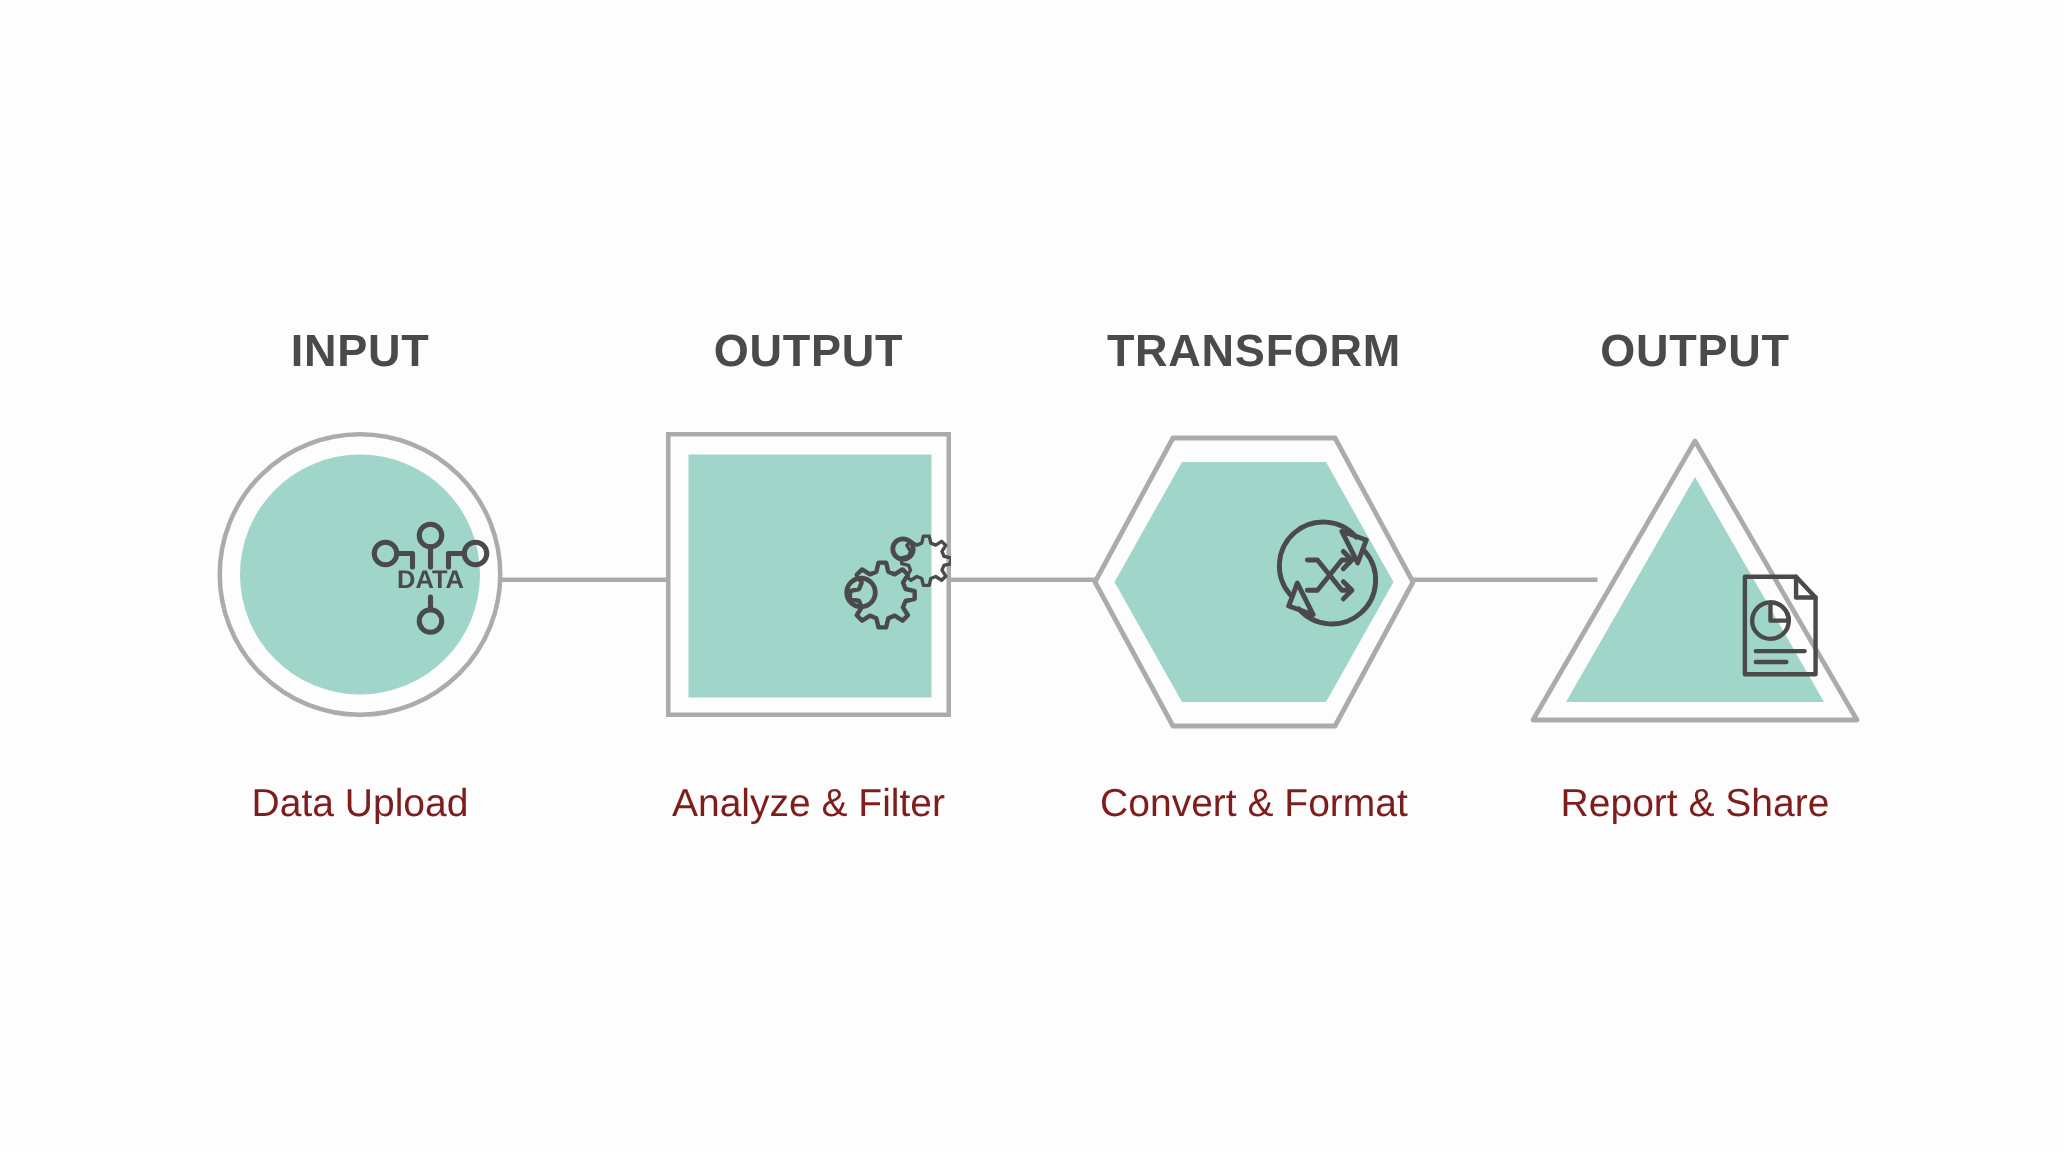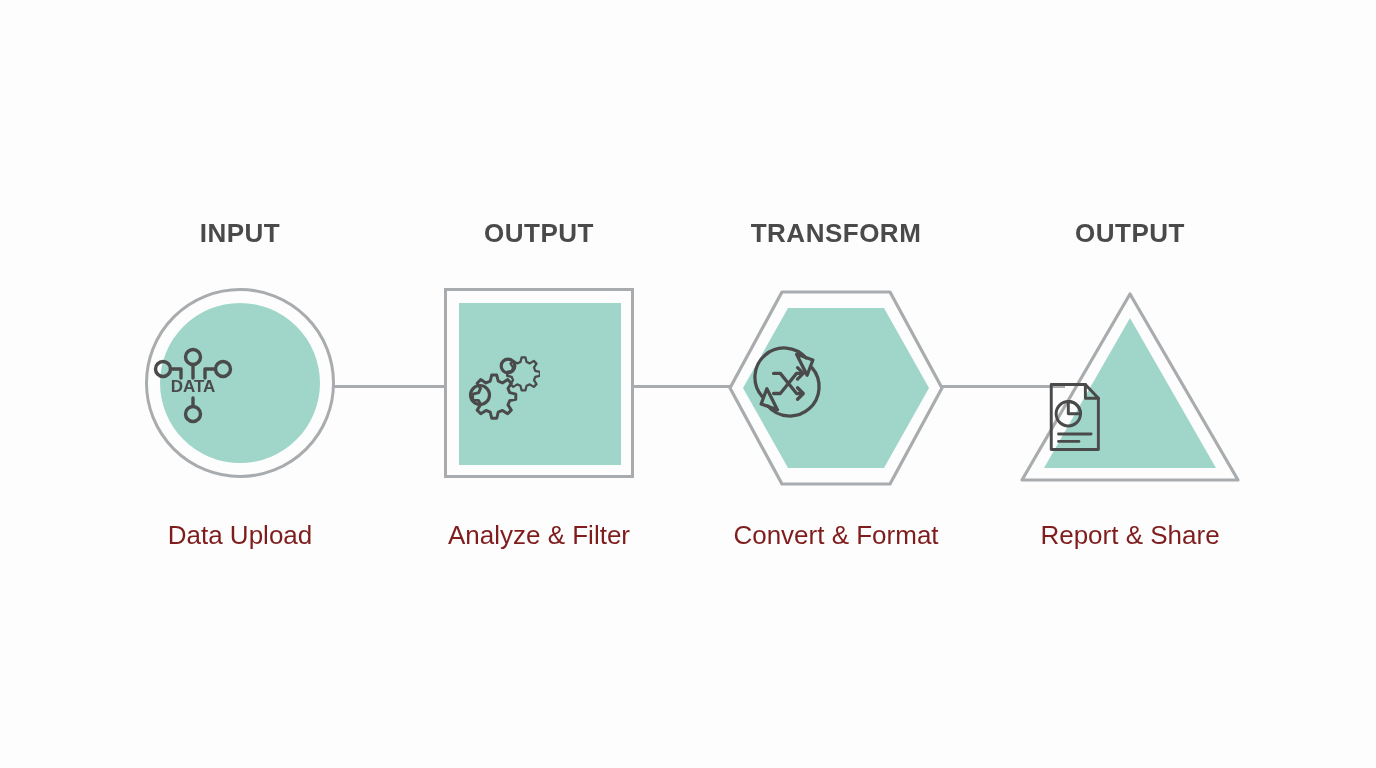--- a/index.html
+++ b/index.html
@@ -25,21 +25,21 @@
 
   .stage {
     position: absolute;
     top: 220px;
     width: 260px;
     height: 330px;
     text-align: center;
   }
 
   .stage-title {
-    font-size: 26px;
+    font-size: 30px;
     font-weight: bold;
     color: #4a4a4a;
     letter-spacing: 0.5px;
     line-height: 1;
     height: 32px;
     margin: 0;
     white-space: nowrap;
   }
 
   .shape-area {
@@ -112,21 +112,21 @@
   
   .icon-wrap {
     position: absolute;
     left: 50%;
     top: 0;
     transform: translateX(-50%);
     width: 190px;
     height: 190px;
     display: flex;
     align-items: center;
-    justify-content: flex-start;
+    justify-content: flex-end;
     pointer-events: none;
   }
   .icon-wrap.hex { height: 188px; }
   .icon-wrap.tri { height: 190px; align-items: flex-end; padding-bottom: 22px; box-sizing: border-box; }
 
   .connector {
     position: absolute;
     height: 3px;
     background: #a9acae;
     top: 385px;

